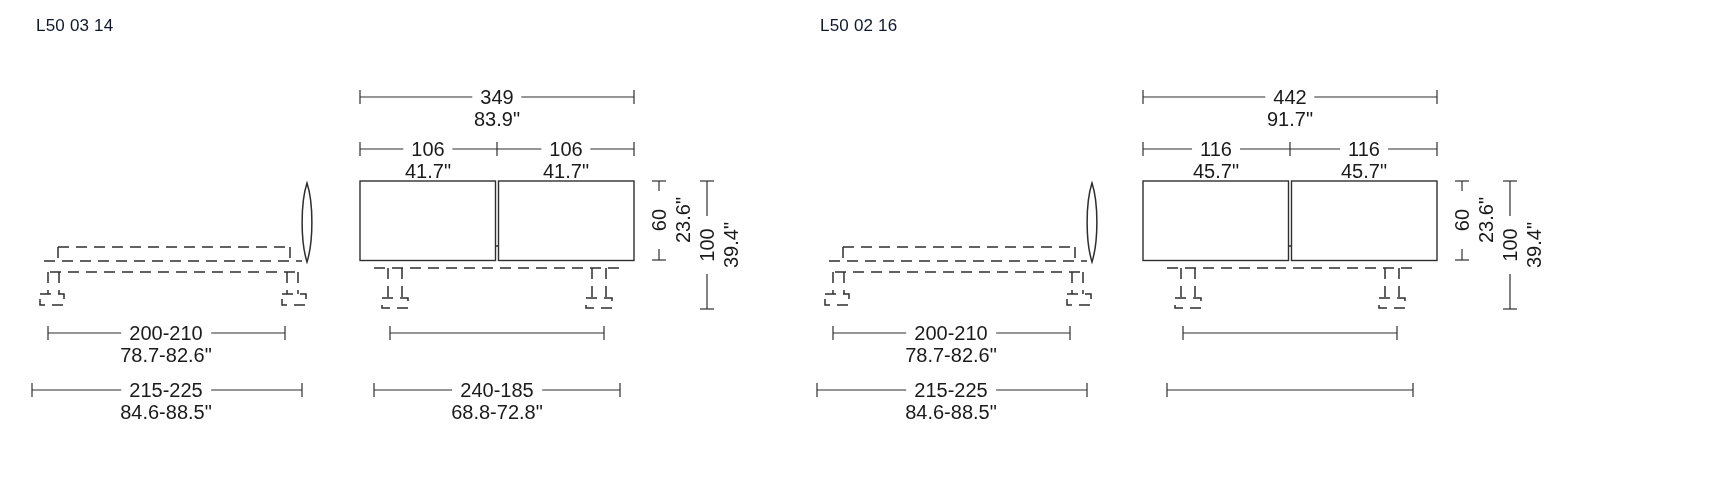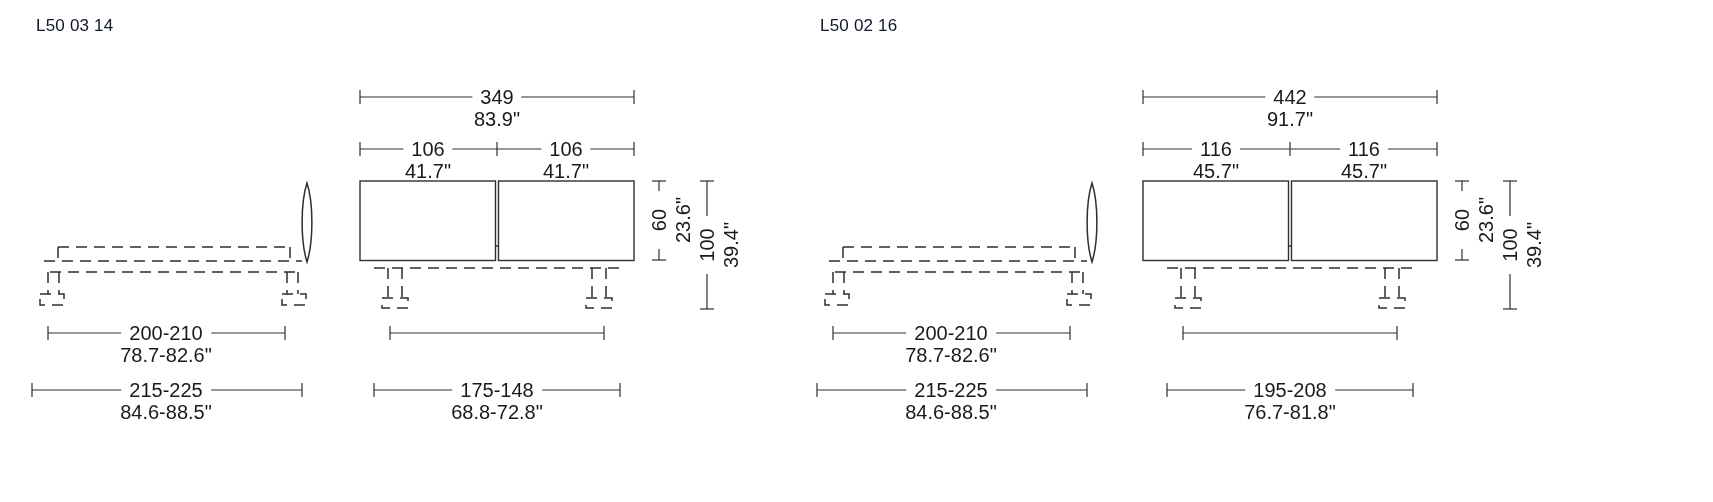--- a/index.html
+++ b/index.html
@@ -174,21 +174,21 @@
     </div>
     <div class="dimh" style="left:166px;top:322px">
       <span class="cm">200-210</span>
       <span class="in">78.7-82.6"</span>
     </div>
     <div class="dimh" style="left:166px;top:379px">
       <span class="cm">215-225</span>
       <span class="in">84.6-88.5"</span>
     </div>
     <div class="dimh" style="left:497px;top:379px">
-      <span class="cm">175-148</span>
+      <span class="cm">240-185</span>
       <span class="in">68.8-72.8"</span>
     </div>
   </section>
 
   <section class="diagram" id="diagram-right" style="left:785px;width:928px">
     <div class="title" style="left:35px;top:14px">L50 02 16</div>
 
     <div class="dimh" style="left:505px;top:86px">
       <span class="cm">442</span>
       <span class="in">91.7"</span>
@@ -210,19 +210,15 @@
       <span class="in">39.4"</span>
     </div>
     <div class="dimh" style="left:166px;top:322px">
       <span class="cm">200-210</span>
       <span class="in">78.7-82.6"</span>
     </div>
     <div class="dimh" style="left:166px;top:379px">
       <span class="cm">215-225</span>
       <span class="in">84.6-88.5"</span>
     </div>
-    <div class="dimh" style="left:505px;top:379px">
-      <span class="cm">195-208</span>
-      <span class="in">76.7-81.8"</span>
-    </div>
   </section>
 
 </div>
 
 </body></html>

